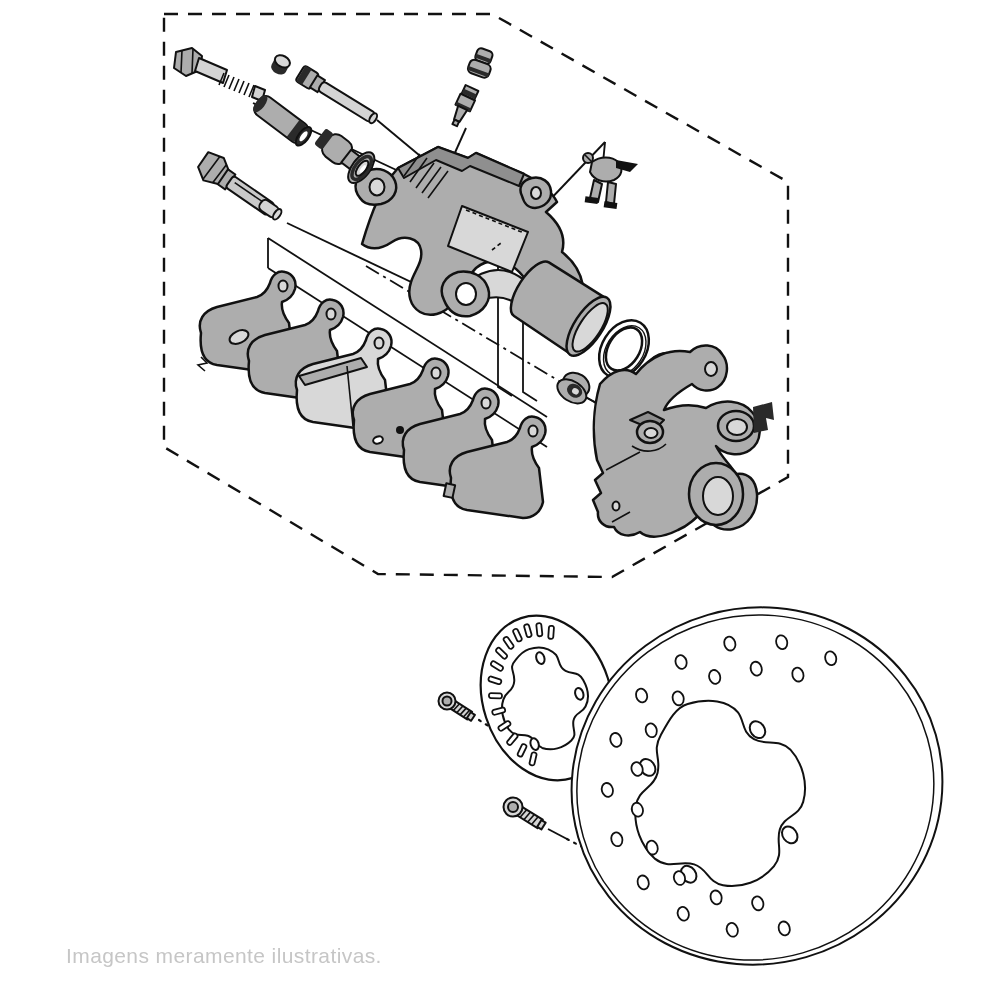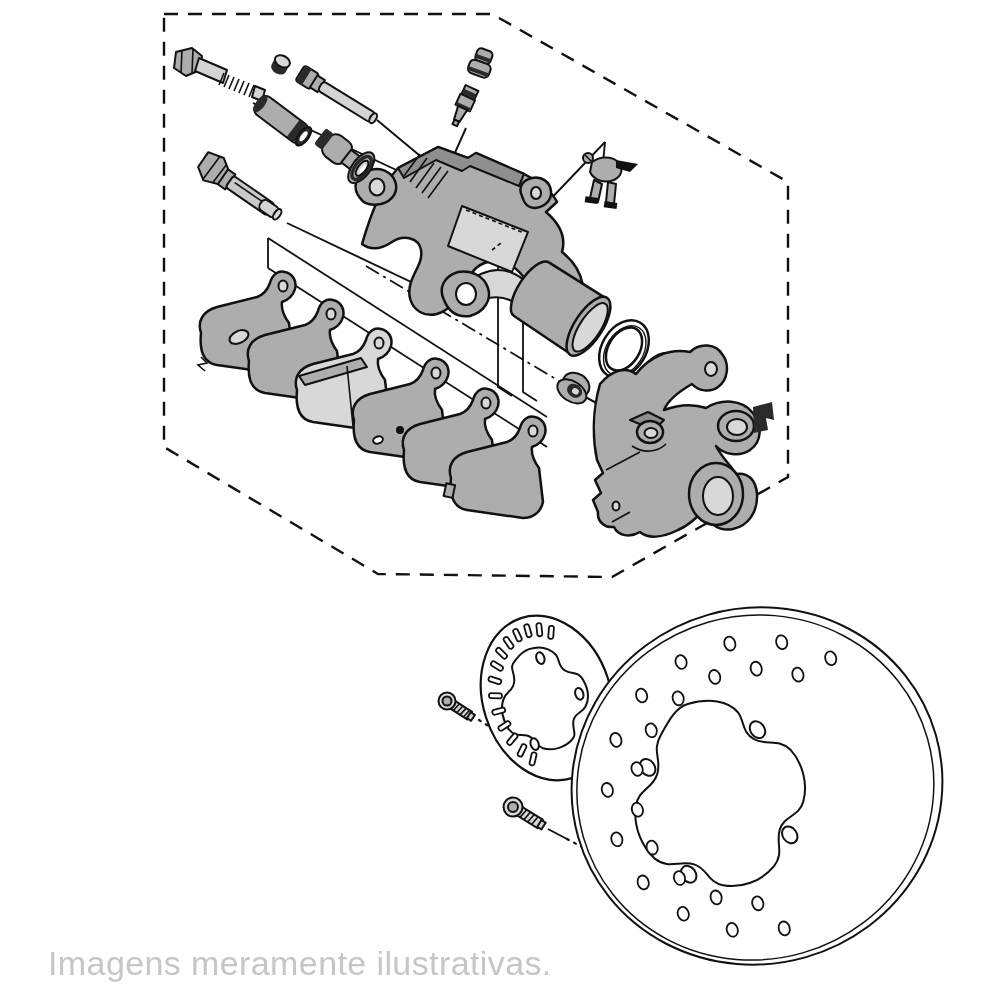--- a/index.html
+++ b/index.html
@@ -1,19 +1,19 @@
 <!DOCTYPE html>
 <html><head>
 <meta charset="utf-8">
 <style>
   html,body{margin:0;padding:0;background:#ffffff;}
   .stage{position:relative;width:1000px;height:999px;background:#ffffff;overflow:hidden;
          font-family:"Liberation Sans", sans-serif;}
   svg{position:absolute;left:0;top:0;}
-  .caption{position:absolute;left:48px;top:944px;font-size:34px;color:#c6c6c6;
+  .caption{position:absolute;left:66px;top:944px;font-size:21px;color:#c6c6c6;
            letter-spacing:0.4px;font-family:"Liberation Sans", sans-serif;}
   
   .hex{fill:none;stroke:#111;stroke-width:2.4;stroke-dasharray:14 10;}
   .ln{fill:none;stroke:#111;stroke-width:1.8;}
   .ldr{fill:none;stroke:#111;stroke-width:1.9;}
   .dot{fill:none;stroke:#111;stroke-width:2.2;stroke-dasharray:2 6;stroke-linecap:round;}
   .ddot{fill:none;stroke:#111;stroke-width:1.8;stroke-dasharray:15 5 3 5;}
   .part{fill:#adadad;stroke:#111;stroke-width:2.5;stroke-linejoin:round;}
   .part2{fill:#adadad;stroke:#111;stroke-width:2;stroke-linejoin:round;}
   .lite{fill:#d8d8d8;stroke:#111;stroke-width:2;stroke-linejoin:round;}

